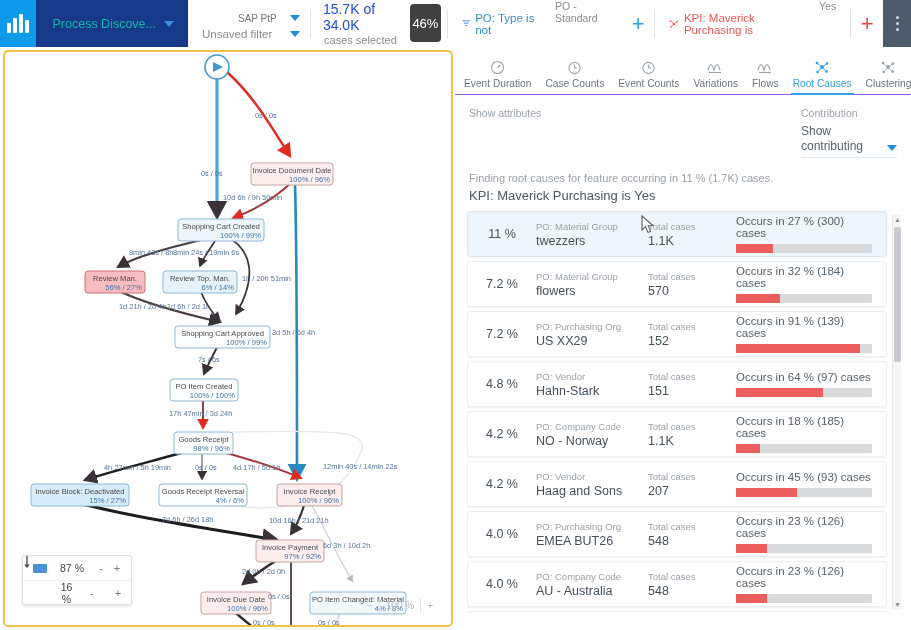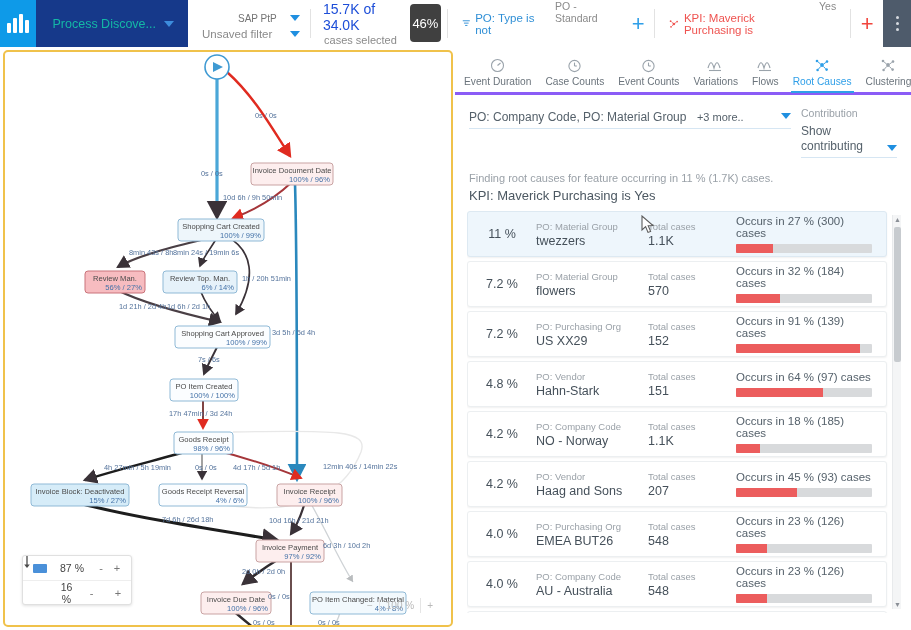--- a/index.html
+++ b/index.html
@@ -117,21 +117,21 @@
   .zoomctl .zb { cursor: pointer; }
   .zoomctl .zv { border-left: 1px solid #e5e5e5; border-right: 1px solid #e5e5e5; }
 
   
   .rpanel {
     position: absolute; left: 455px; top: 47px; width: 456px; height: 583px;
     background: #fff;
   }
   .tabs {
     display: flex; align-items: flex-end; height: 48px;
-    padding-left: 2px; border-bottom: 3px solid #8b5cf6;
+    padding-left: 2px; border-bottom: 1px solid #8b5cf6;
   }
   .tab-back {
     display: flex; flex-direction: column; align-items: center;
     width: 34px; color: #a7b0b8; font-size: 10px; padding-bottom: 5px;
     overflow: hidden; white-space: nowrap; cursor: pointer;
   }
   .tab-back .ch { font-size: 14px; line-height: 13px; color: #5d6b78; }
   .tab {
     display: flex; flex-direction: column; align-items: center; gap: 3px;
     padding: 0 7px 5px; color: #6b747c; font-size: 10.2px; cursor: pointer;
@@ -548,27 +548,21 @@
                 <line x1="11.6" y1="10.8" x2="9.4" y2="8.4" stroke="#9aa3ab" stroke-width="1"></line>
               </svg>
             </span>
             <span>Clustering</span>
           </div>
         </div>
     </div>
 
     <div class="attrs">
       <div class="attr-main">
-        <div class="attr-sel">
-          <div>
-            <span class="attr-val">PO: Company Code, PO: Material Group</span>
-            <span class="attr-more">+3 more..</span>
-          </div>
-          <span class="caret-down blue"></span>
-        </div>
+        <div class="attr-lab">Show attributes</div>
       </div>
       <div class="attr-side">
         <div class="attr-lab">Contribution</div>
         <div class="attr-sel">
           <span class="attr-val">Show contributing</span>
           <span class="caret-down blue" style="margin-bottom:3px"></span>
         </div>
       </div>
     </div>
 

